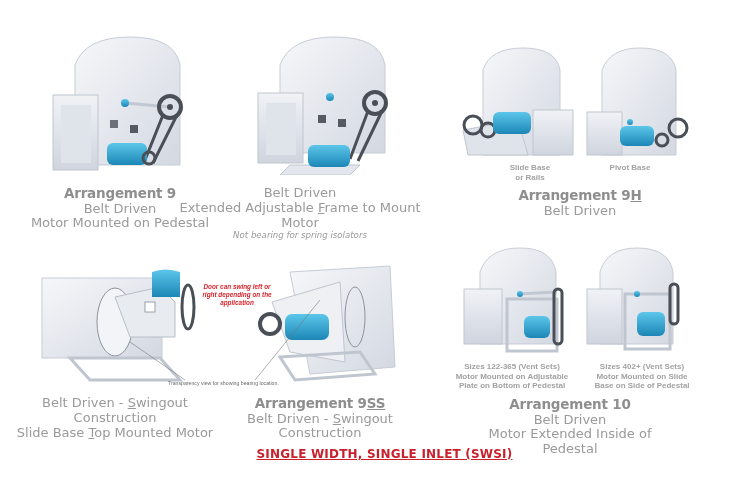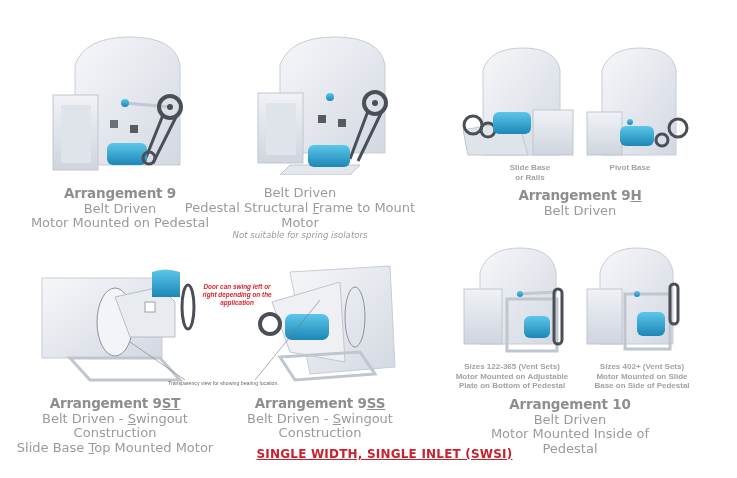--- a/index.html
+++ b/index.html
@@ -75,22 +75,22 @@
     <circle cx="125" cy="78" r="11" fill="none" stroke="#4a4f57" stroke-width="4"></circle>
     <circle cx="125" cy="78" r="3" fill="#4a4f57"></circle>
     <line x1="118" y1="86" x2="100" y2="134" stroke="#4a4f57" stroke-width="3"></line>
     <line x1="132" y1="86" x2="108" y2="136" stroke="#4a4f57" stroke-width="3"></line>
     <polygon points="40,140 110,140 100,150 30,150" fill="#e3e6ec" stroke="#c0c6d0"></polygon>
     <rect x="58" y="120" width="42" height="22" rx="6" fill="url(#mot)"></rect>
   </svg>
 </div>
 <div class="caption" style="left:175px;top:186px;width:250px;">
   <div class="line">Belt Driven</div>
-  <div class="line"><span>Pedestal Structural </span><span class="u">F</span><span>rame to Mount Motor</span></div>
-  <div class="note">Not suitable for spring isolators</div>
+  <div class="line"><span>Extended Adjustable </span><span class="u">F</span><span>rame to Mount Motor</span></div>
+  <div class="note">Not bearing for spring isolators</div>
 </div>
 
 <div class="fig" style="left:458px;top:40px;width:120px;height:118px;">
   <svg width="120" height="118" viewBox="0 0 120 118">
     <path d="M25 30 Q32 8 65 8 Q98 8 102 30 L102 115 L25 115 Z" fill="url(#hsg)" stroke="#c7ccd6"></path>
     <rect x="75" y="70" width="40" height="45" fill="url(#hsg2)" stroke="#c0c6d0"></rect>
     <polygon points="5,90 60,80 70,115 10,115" fill="#dfe3ea" stroke="#c0c6d0"></polygon>
     <circle cx="15" cy="85" r="9" fill="none" stroke="#4a4f57" stroke-width="3"></circle>
     <circle cx="30" cy="90" r="7" fill="none" stroke="#4a4f57" stroke-width="3"></circle>
     <rect x="35" y="72" width="38" height="22" rx="6" fill="url(#mot)"></rect>
@@ -137,21 +137,20 @@
     <polygon points="22,40 90,20 95,100 40,90" fill="#eef0f4" stroke="#c0c6d0"></polygon>
     <ellipse cx="105" cy="55" rx="10" ry="30" fill="none" stroke="#8c929c"></ellipse>
     <circle cx="20" cy="62" r="10" fill="none" stroke="#4a4f57" stroke-width="4"></circle>
     <rect x="35" y="52" width="44" height="26" rx="7" fill="url(#mot)"></rect>
     <polygon points="30,95 110,90 125,112 45,118" fill="none" stroke="#c0c6d0" stroke-width="3"></polygon>
     <line x1="70" y1="38" x2="5" y2="118" stroke="#777" stroke-width="0.6"></line>
   </svg>
 </div>
 
 <div class="caption" style="left:15px;top:396px;width:200px;">
-  <div class="title"><span>Arrangement 9</span><span class="u">ST</span></div>
   <div class="line"><span>Belt Driven - </span><span class="u">S</span><span>wingout Construction</span></div>
   <div class="line"><span>Slide Base </span><span class="u">T</span><span>op Mounted Motor</span></div>
 </div>
 <div class="caption" style="left:220px;top:396px;width:200px;">
   <div class="title"><span>Arrangement 9</span><span class="u">SS</span></div>
   <div class="line"><span>Belt Driven - </span><span class="u">S</span><span>wingout Construction</span></div>
 </div>
 
 <div class="fig" style="left:462px;top:244px;width:112px;height:112px;">
   <svg width="112" height="112" viewBox="0 0 112 112">
@@ -176,18 +175,18 @@
 </div>
 <div class="sublabel" style="left:452px;top:362px;width:120px;white-space:pre-line;">Sizes 122-365 (Vent Sets)
 Motor Mounted on Adjustable
 Plate on Bottom of Pedestal</div>
 <div class="sublabel" style="left:587px;top:362px;width:110px;white-space:pre-line;">Sizes 402+ (Vent Sets)
 Motor Mounted on Slide
 Base on Side of Pedestal</div>
 <div class="caption" style="left:470px;top:397px;width:200px;">
   <div class="title"><span>Arrangement 10</span></div>
   <div class="line">Belt Driven</div>
-  <div class="line">Motor Mounted Inside of Pedestal</div>
+  <div class="line">Motor Extended Inside of Pedestal</div>
 </div>
 
 <div class="footer">
   <span>SINGLE WIDTH, SINGLE INLET (SWSI)</span>
 </div>
 
 </body></html>

